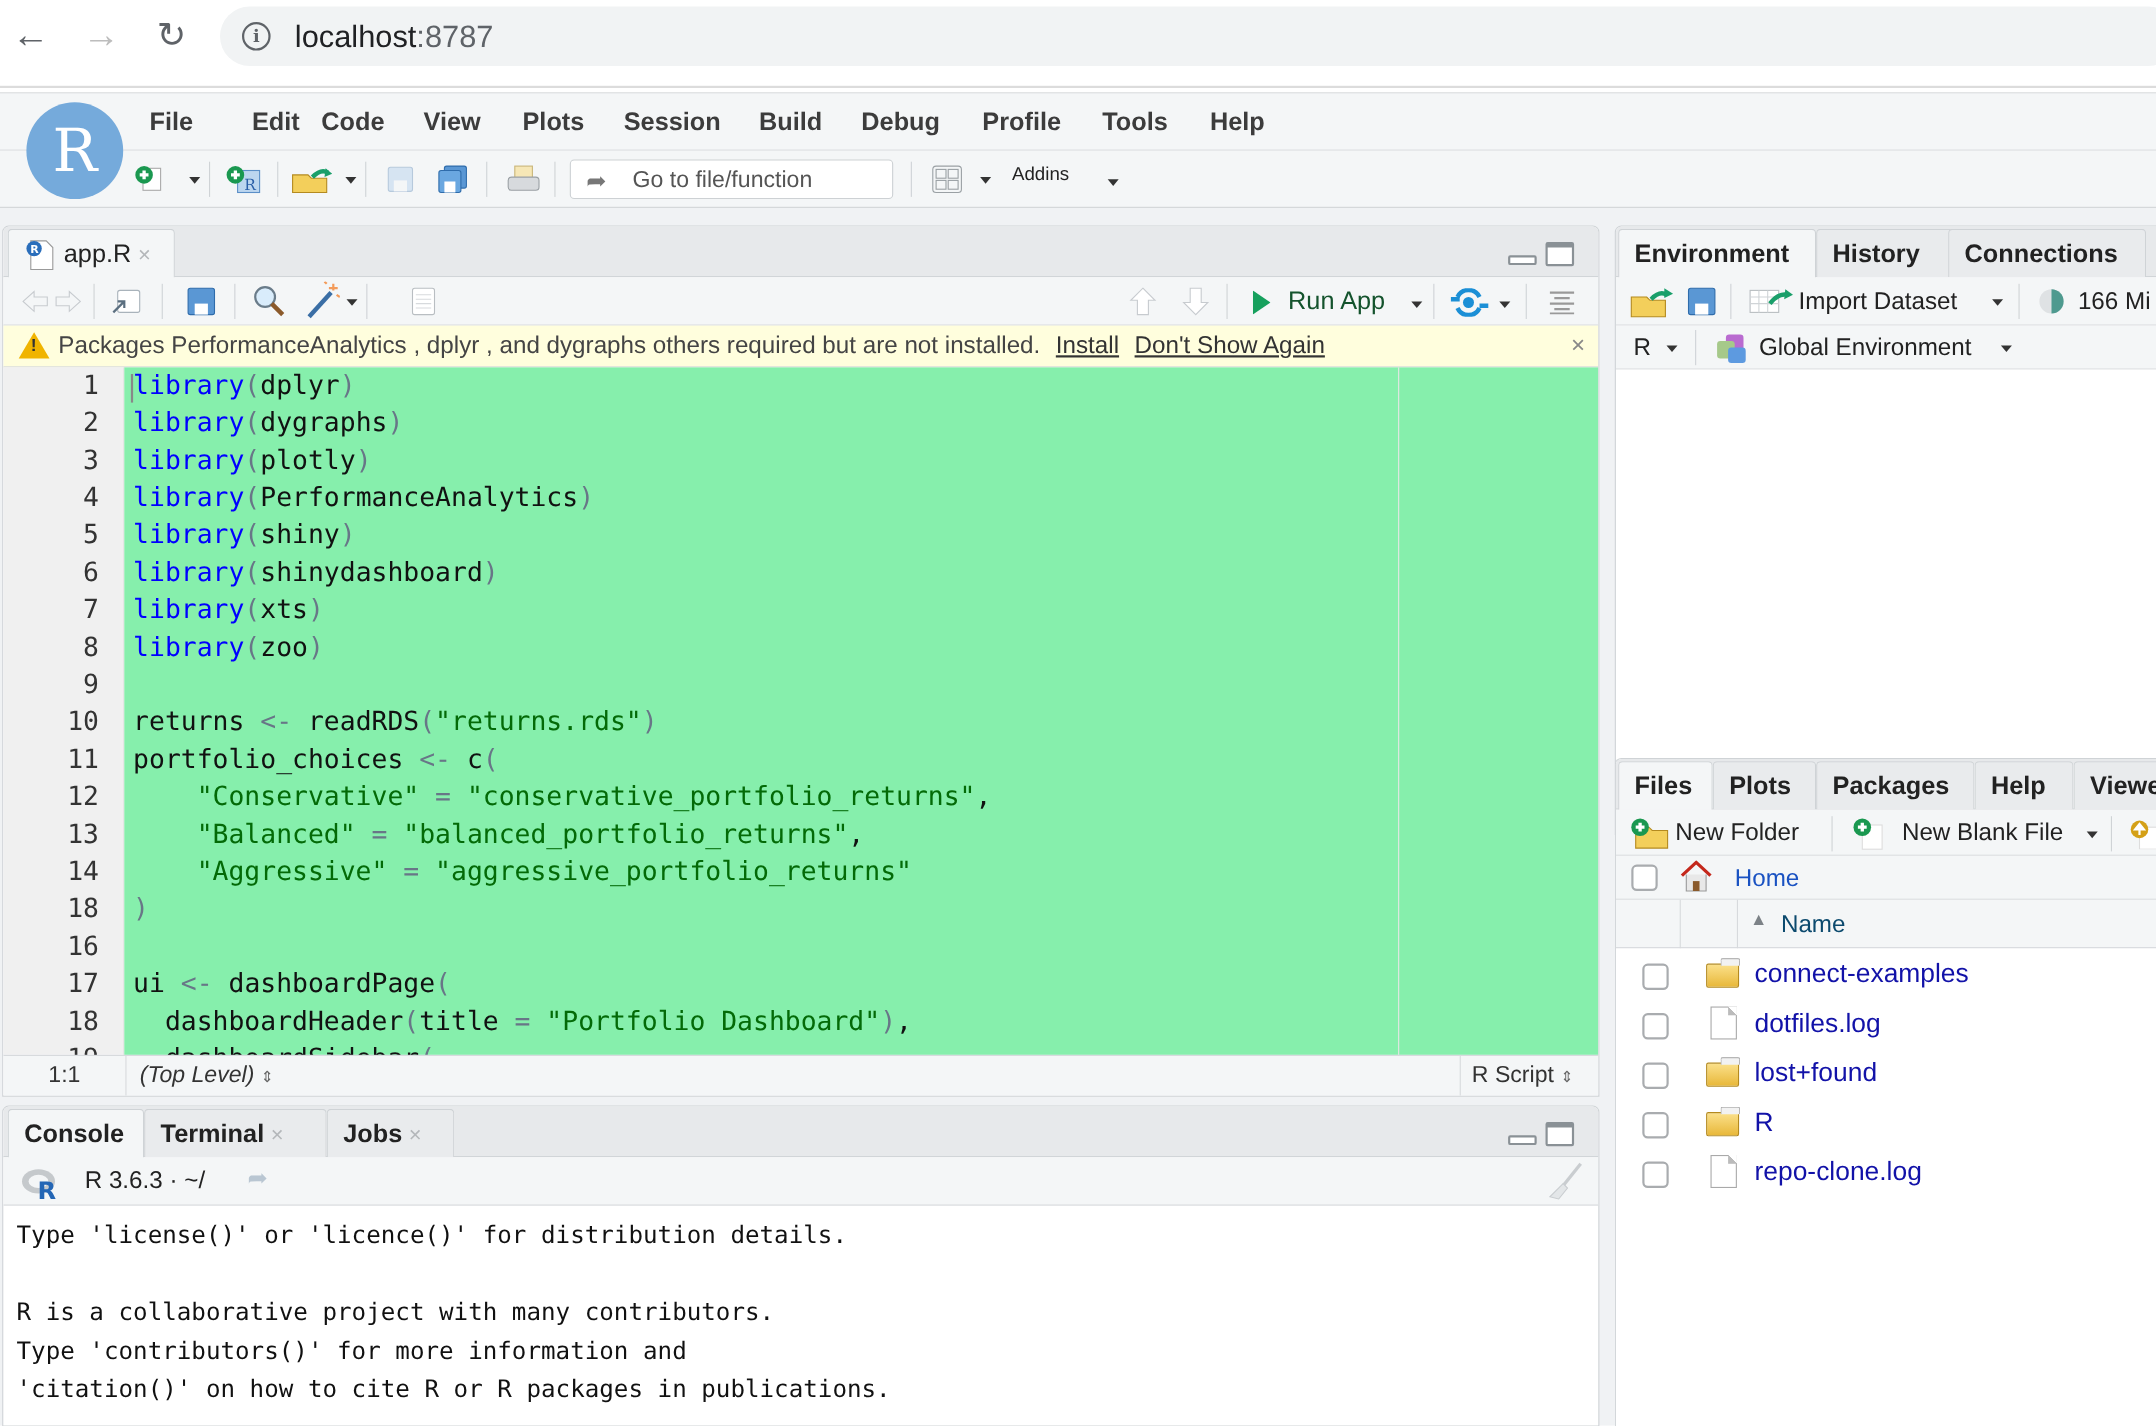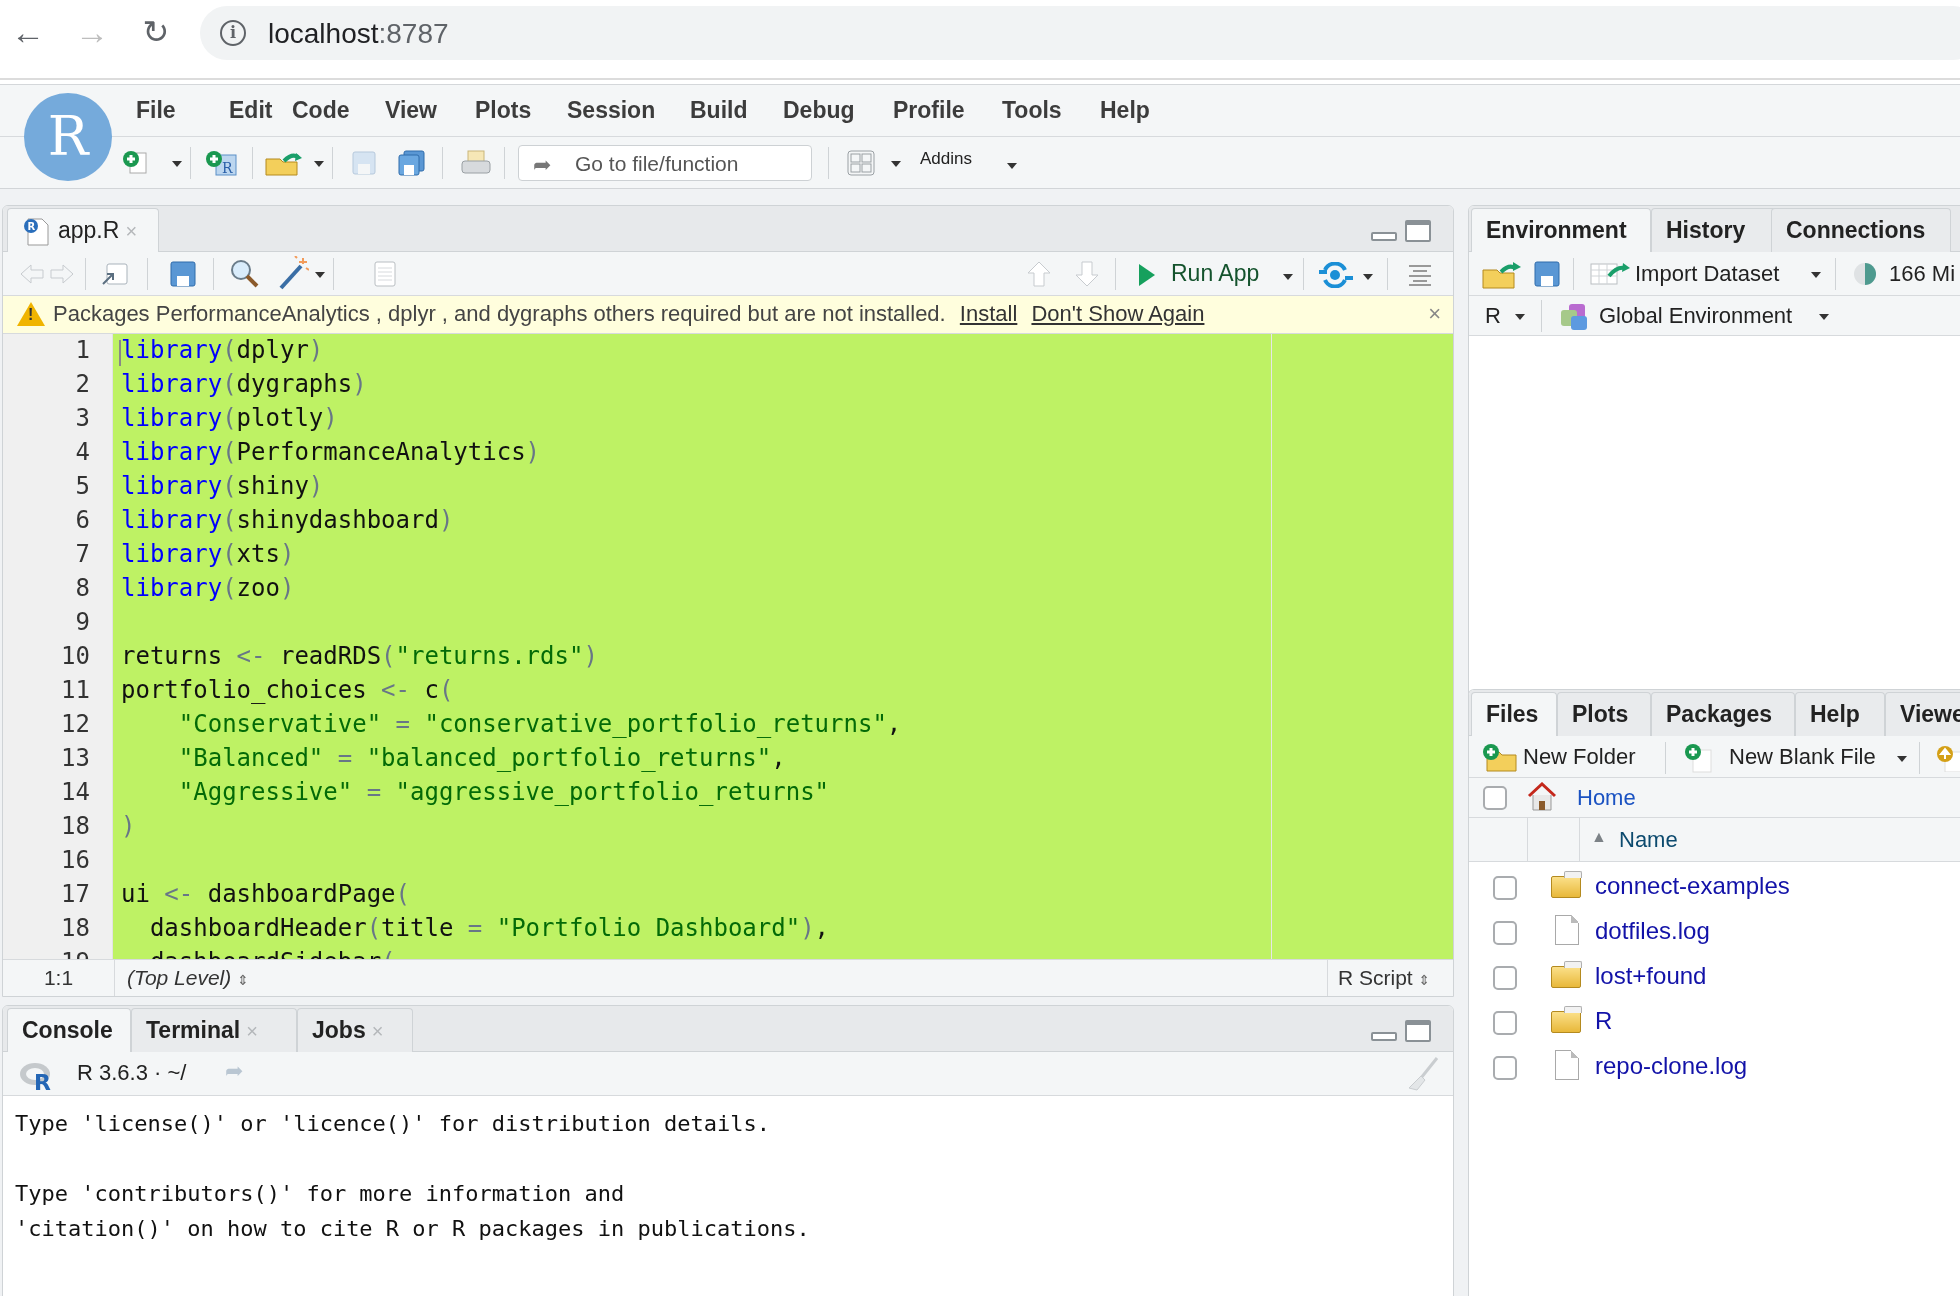--- a/index.html
+++ b/index.html
@@ -39,21 +39,21 @@
   .minmax .mx { position: absolute; left: 34px; top: 0; width: 26px; height: 22px; border: 2px solid #8a9196; border-radius: 2px; border-top-width: 5px; background: #fff; }
 
   
   #editor { left: 2px; top: 120px; width: 1452px; height: 792px; }
   #warnbar { position: absolute; left: 0; right: 0; top: 90px; height: 38px; background: #fffedd; border-bottom: 1px solid #d7dadd; font-size: 22px; color: #444; line-height: 36px; padding-left: 50px; white-space: nowrap; }
   #warnbar .tri { position: absolute; left: 14px; top: 6px; width: 0; height: 0; border-left: 14px solid transparent; border-right: 14px solid transparent; border-bottom: 24px solid #f0b400; }
   #warnbar .tri-mark { position: absolute; left: 25px; top: 10px; font-size: 16px; font-weight: bold; color: #333; line-height: 18px; }
   #warnbar a { color: #333; text-decoration: underline; margin-left: 8px; }
   #warnbar .close { position: absolute; right: 12px; top: 0; color: #888; font-size: 22px; }
   #gutter { position: absolute; left: 0; top: 128px; width: 110px; height: 625px; background: #f0f0f0; border-right: 1px solid #e3e3e3; }
-  #code { position: absolute; left: 110px; top: 128px; right: 0; height: 625px; background: #bef264; overflow: hidden; }
+  #code { position: absolute; left: 110px; top: 128px; right: 0; height: 625px; background: #86efac; overflow: hidden; }
   #margin-line { position: absolute; left: 1268px; top: 128px; width: 1px; height: 625px; background: #e6e6e6; }
   .ln { position: absolute; right: 22px; font-family: "DejaVu Sans Mono", monospace; font-size: 24px; color: #333; }
   .cl { position: absolute; left: 8px; font-family: "DejaVu Sans Mono", monospace; font-size: 24px; white-space: pre; color: #111; }
   .kw { color: #0000ff; }
   .str { color: #036a07; }
   .op { color: #687687; }
   .paren { color: #687687; }
   #statusbar { position: absolute; left: 0; right: 0; top: 753px; height: 38px; background: #f4f6f7; border-top: 1px solid #d7dadd; font-size: 21px; color: #333; line-height: 36px; }
   #statusbar .pos { position: absolute; left: 0; width: 112px; text-align: center; border-right: 1px solid #d7dadd; height: 38px; }
   #statusbar .scope { position: absolute; left: 124px; font-style: italic; }
@@ -312,21 +312,21 @@
           <ellipse cx="16" cy="14" rx="9" ry="6" fill="#f4f6f7"></ellipse>
           <text x="15" y="30" font-size="22" font-weight="bold" fill="#2466b5" font-family="DejaVu Sans, sans-serif">R</text>
         </svg>
       <span class="ver"><span>R 3.6.3</span> · <span>~/</span></span>
       <span style="position:absolute; left:222px; top:6px; font-size:22px; color:#b9c6d2;">➦</span>
       <svg style="position:absolute; right:12px; top:4px;" width="36" height="36" viewBox="0 0 36 36">
           <path d="M32 2L16 22" stroke="#c9cdd0" stroke-width="3"></path>
           <path d="M16 20l-12 12 8 2 8-10z" fill="#e3e6e8" stroke="#c9cdd0"></path>
         </svg>
     </div>
-    <div id="console-out"><div>Type 'license()' or 'licence()' for distribution details.</div><div>&nbsp;</div><div>Type 'contributors()' for more information and</div><div>'citation()' on how to cite R or R packages in publications.</div></div>
+    <div id="console-out"><div>Type 'license()' or 'licence()' for distribution details.</div><div>&nbsp;</div><div>R is a collaborative project with many contributors.</div><div>Type 'contributors()' for more information and</div><div>'citation()' on how to cite R or R packages in publications.</div></div>
   </div>
 
   <div id="envpane" class="pane" style="height:554px;">
     <div class="tabstrip">
       <div class="tab active" style="left:2px; width:180px;"><span>Environment</span></div>
       <div class="tab" style="left:182px; width:136px;"><span>History</span></div>
       <div class="tab" style="left:302px; width:180px;"><span>Connections</span></div>
     </div>
     <div class="subbar" style="top:46px; height:44px;">
       <svg style="position:absolute; left:12px; top:6px;" width="42" height="32" viewBox="0 0 42 32">

